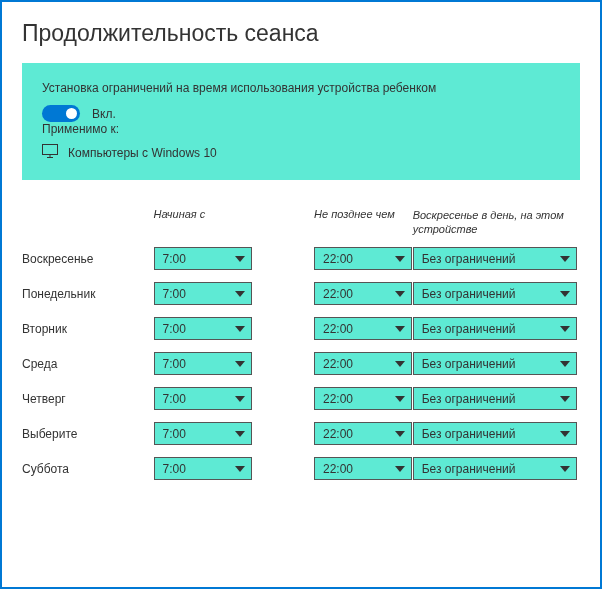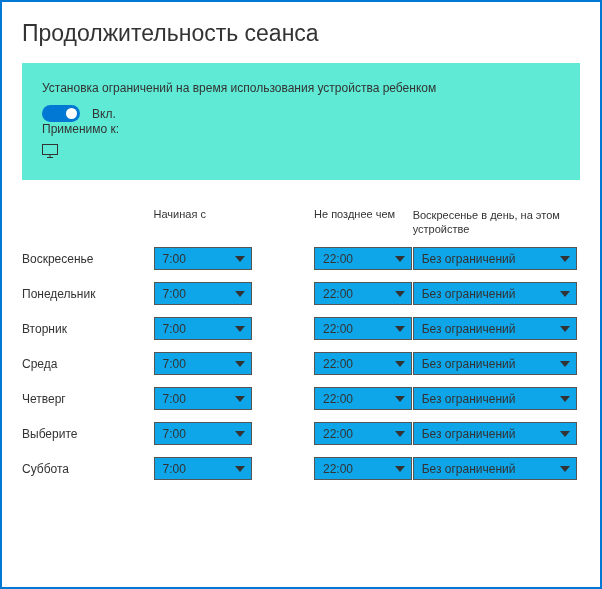--- a/index.html
+++ b/index.html
@@ -46,29 +46,29 @@
   .schedule-heading {
     font-size: 12px; color: #222; font-weight: 600; margin-bottom: 18px;
   }
   .table { width: 100%; }
   .row { display: flex; align-items: center; margin-bottom: 11px; min-height: 24px; }
   .col-day { width: 132px; font-size: 12px; color: #333; }
   .col-start { width: 130px; }
   .col-end { width: 130px; padding-left: 31px; }
   .col-limit { width: 168px; }
   .header-row .col-day { }
-  .header-row { margin-bottom: 10px; align-items: flex-start; }
+  .header-row { margin-bottom: 10px; align-items: flex-start; font-style: italic; }
   .col-header {
     font-size: 11px; color: #333;
   }
   .col-limit .col-header { line-height: 1.3; }
   .select {
     border: 1px solid #555;
     height: 23px;
-    background: #0ea5e9;
+    background: #5eead4;
     display: flex;
     align-items: center;
     justify-content: space-between;
     padding: 0 6px 0 8px;
     font-size: 12px;
     color: #333;
     cursor: pointer;
   }
   .col-start .select { width: 98px; }
   .col-end .select { width: 98px; }
@@ -96,20 +96,21 @@
     </div>
     <div class="applies-label">Применимо к:</div>
     <div class="device-row">
       <span class="device-icon">
         <svg width="16" height="14" viewBox="0 0 16 14">
             <rect x="0.5" y="0.5" width="15" height="10" fill="none" stroke="#333" stroke-width="1"></rect>
             <line x1="5" y1="13.5" x2="11" y2="13.5" stroke="#333" stroke-width="1"></line>
             <line x1="8" y1="11" x2="8" y2="13" stroke="#333" stroke-width="1"></line>
           </svg>
       </span>
+      <span class="device-text">Компьютеры с Windows 10</span>
     </div>
   </div>
 
 
   <div class="table">
     <div class="row header-row">
       <div class="col-day"></div>
       <div class="col-start">
           <div class="col-header">Начиная с</div>
         </div>

